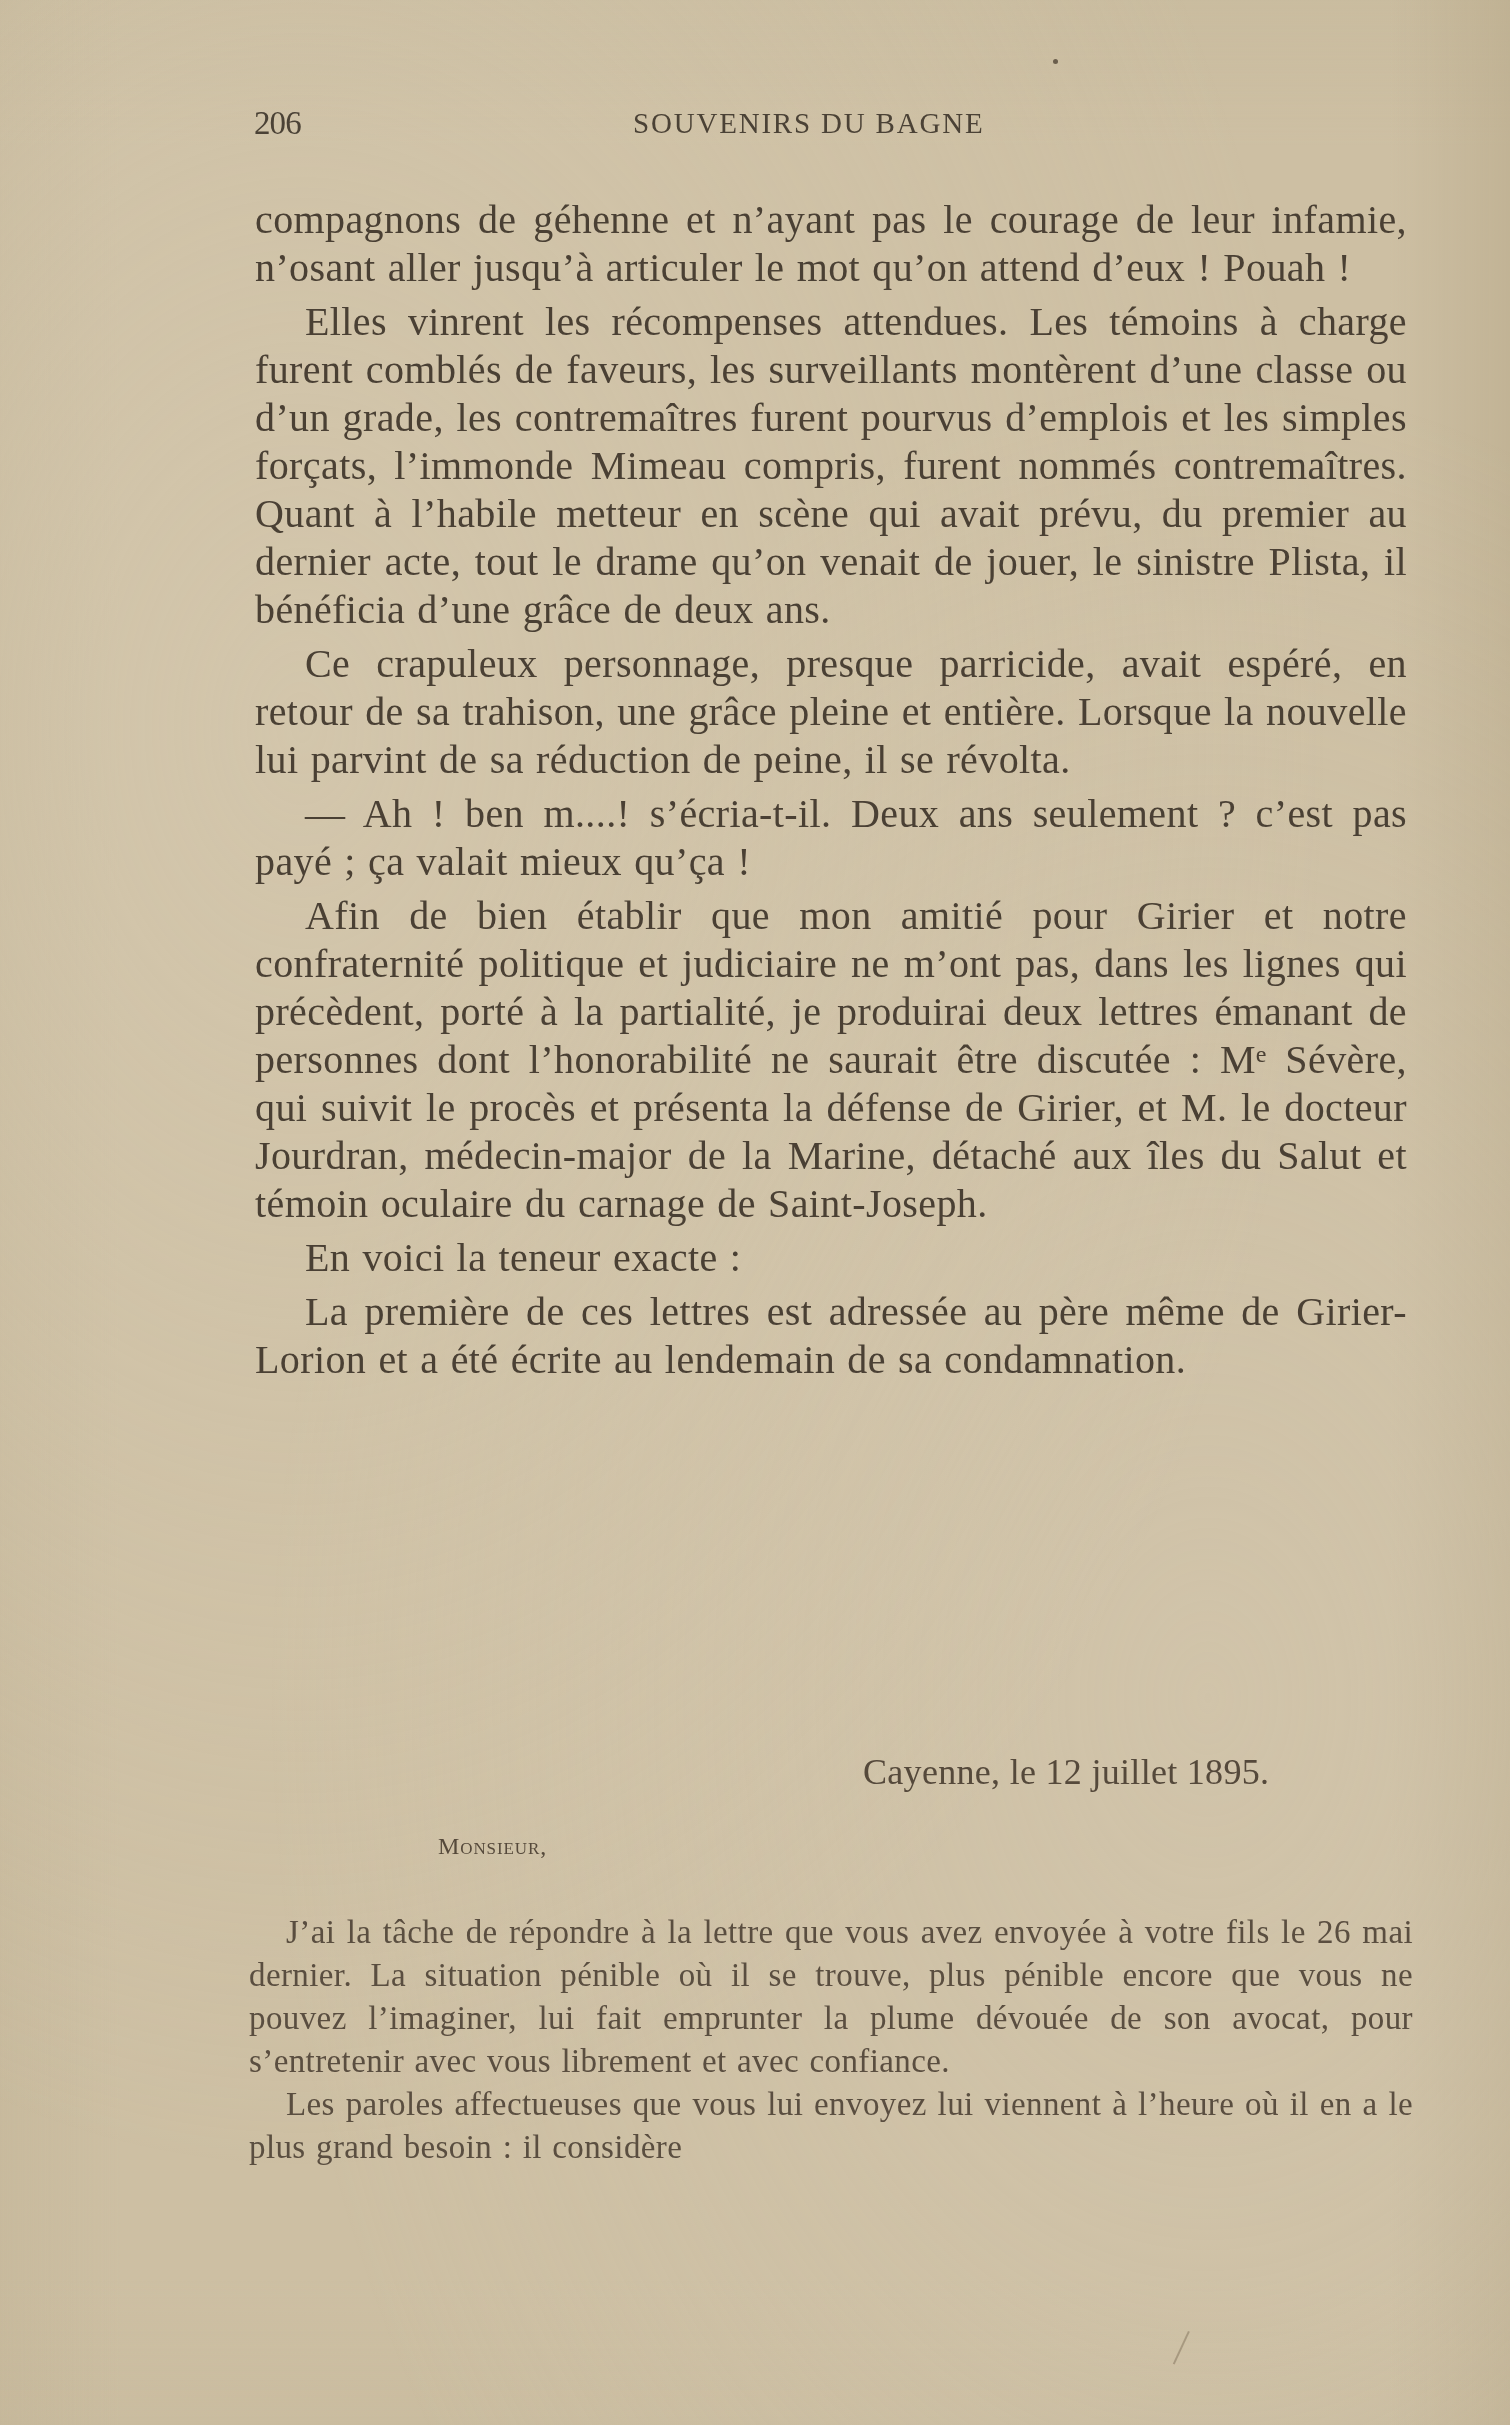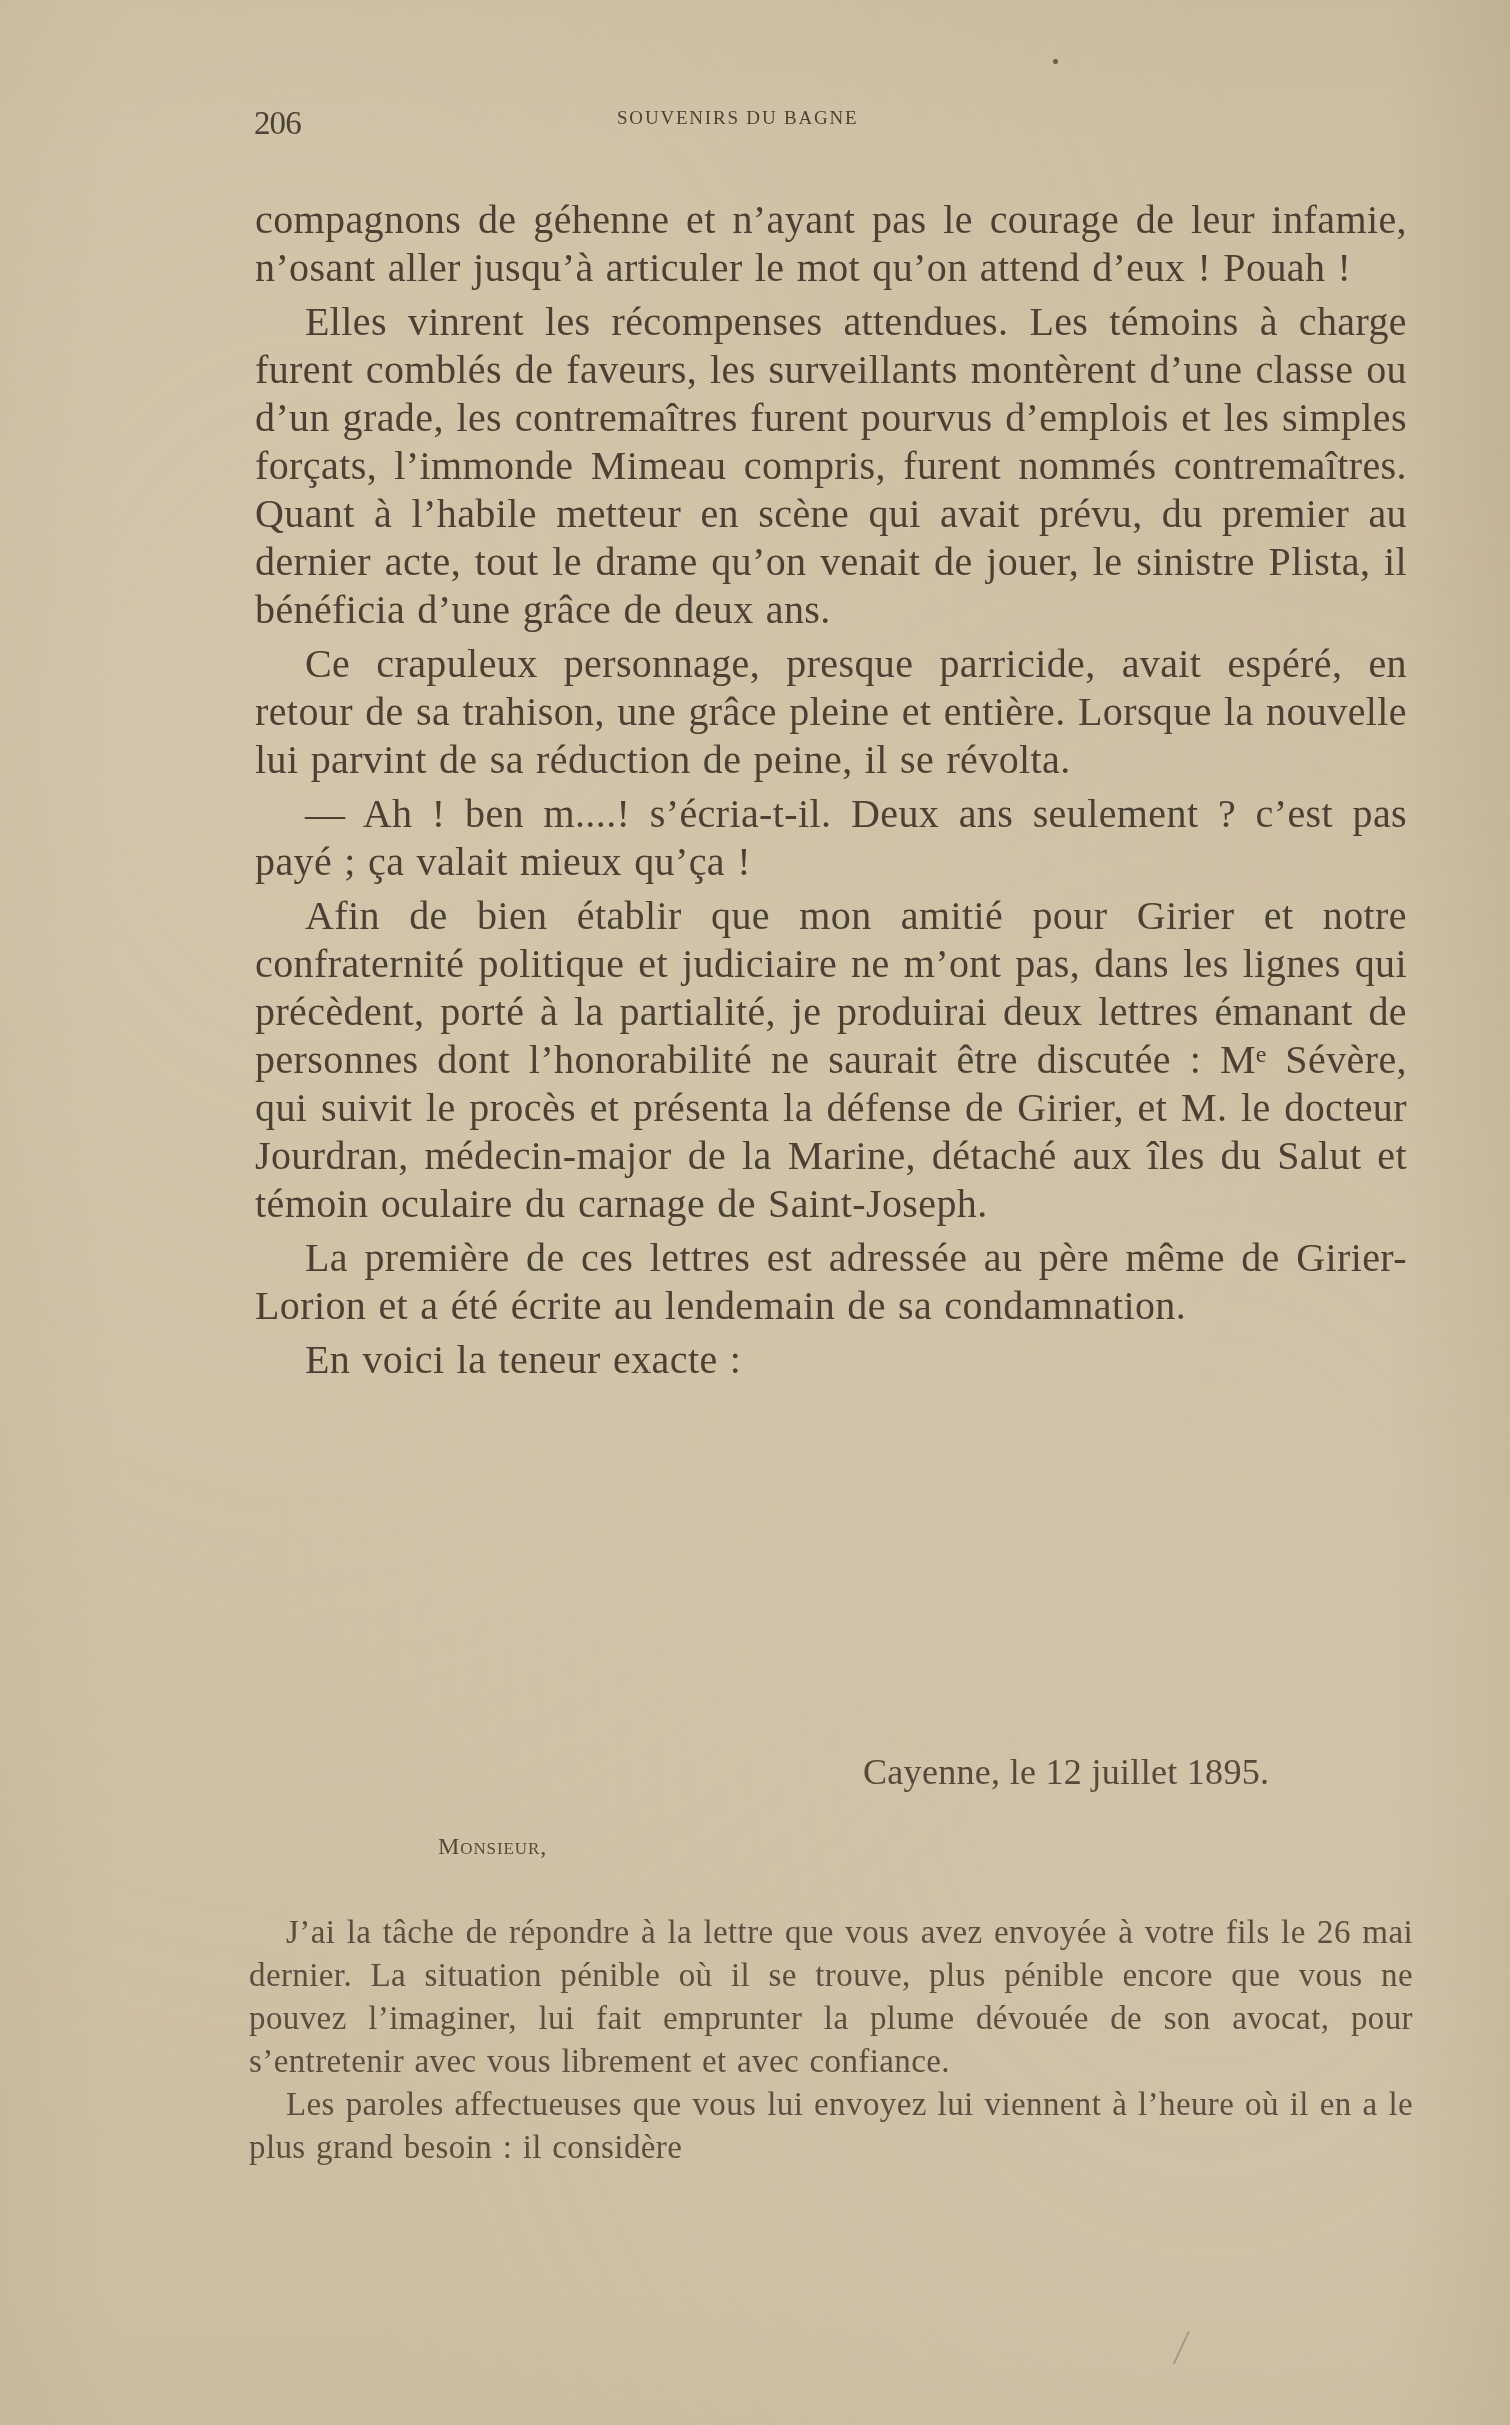--- a/index.html
+++ b/index.html
@@ -37,23 +37,23 @@
       color: #4b4236;
     }
     .page-number {
       position: absolute;
       left: 0;
       top: 0;
       letter-spacing: -0.9px;
     }
     .running-title {
       position: absolute;
-      left: 363px;
+      left: 379px;
       top: 1.8px;
-      font-size: 19px;
+      font-size: 29px;
       letter-spacing: 1.8px;
       text-transform: uppercase;
     }
     .text-block {
       position: absolute;
       left: 249px;
       top: 190px;
       width: 1164px;
       font-size: 40px;
       line-height: 48px;
@@ -126,22 +126,22 @@
     <span class="page-number">206</span>
     <span class="running-title">SOUVENIRS DU BAGNE</span>
   </div>
 
   <div class="text-block">
     <p class="no-indent">compagnons de géhenne et n’ayant pas le courage de leur infamie, n’osant aller jusqu’à articuler le mot qu’on attend d’eux ! Pouah !</p>
     <p>Elles vinrent les récompenses attendues. Les témoins à charge furent comblés de faveurs, les surveillants montèrent d’une classe ou d’un grade, les contremaîtres furent pourvus d’emplois et les simples forçats, l’immonde Mimeau compris, furent nommés contremaîtres. Quant à l’habile metteur en scène qui avait prévu, du premier au dernier acte, tout le drame qu’on venait de jouer, le sinistre Plista, il bénéficia d’une grâce de deux ans.</p>
     <p>Ce crapuleux personnage, presque parricide, avait espéré, en retour de sa trahison, une grâce pleine et entière. Lorsque la nouvelle lui parvint de sa réduction de peine, il se révolta.</p>
     <p>— Ah ! ben m....! s’écria-t-il. Deux ans seulement ? c’est pas payé ; ça valait mieux qu’ça !</p>
     <p>Afin de bien établir que mon amitié pour Girier et notre confraternité politique et judiciaire ne m’ont pas, dans les lignes qui précèdent, porté à la partialité, je produirai deux lettres émanant de personnes dont l’honorabilité ne saurait être discutée : Mᵉ Sévère, qui suivit le procès et présenta la défense de Girier, et M. le docteur Jourdran, médecin-major de la Marine, détaché aux îles du Salut et témoin oculaire du carnage de Saint-Joseph.</p>
+    <p>En voici la teneur exacte :</p>
     <p>La première de ces lettres est adressée au père même de Girier-Lorion et a été écrite au lendemain de sa condamnation.</p>
-    <p>En voici la teneur exacte :</p>
   </div>
 
   <div class="letter-date">Cayenne, le 12 juillet 1895.</div>
   <div class="salutation">Monsieur,</div>
 
   <div class="letter-body">
     <p>J’ai la tâche de répondre à la lettre que vous avez envoyée à votre fils le 26 mai dernier. La situation pénible où il se trouve, plus pénible encore que vous ne pouvez l’imaginer, lui fait emprunter la plume dévouée de son avocat, pour s’entretenir avec vous librement et avec confiance.</p>
     <p>Les paroles affectueuses que vous lui envoyez lui viennent à l’heure où il en a le plus grand besoin : il considère</p>
   </div>
 

